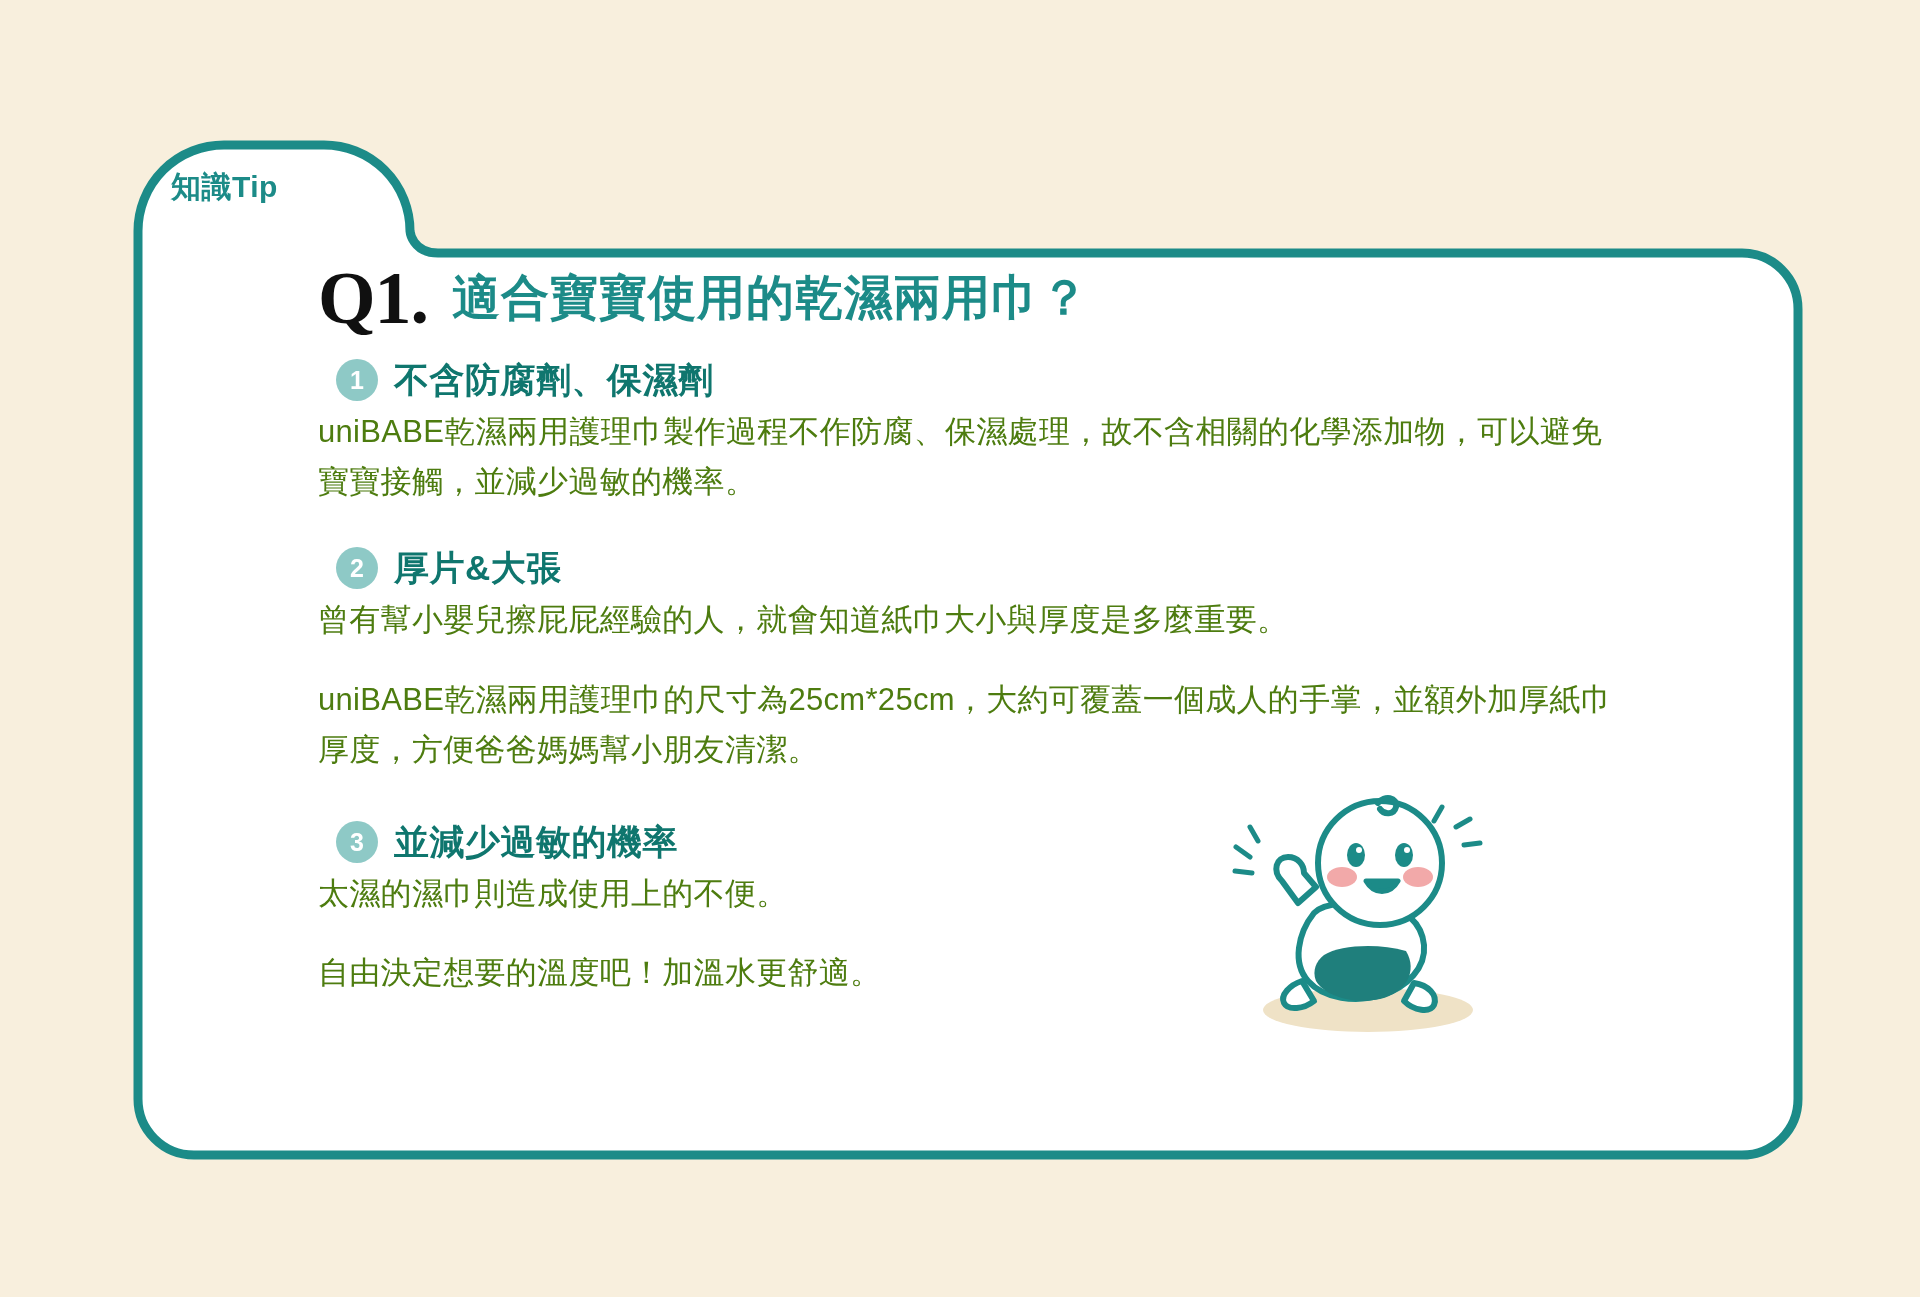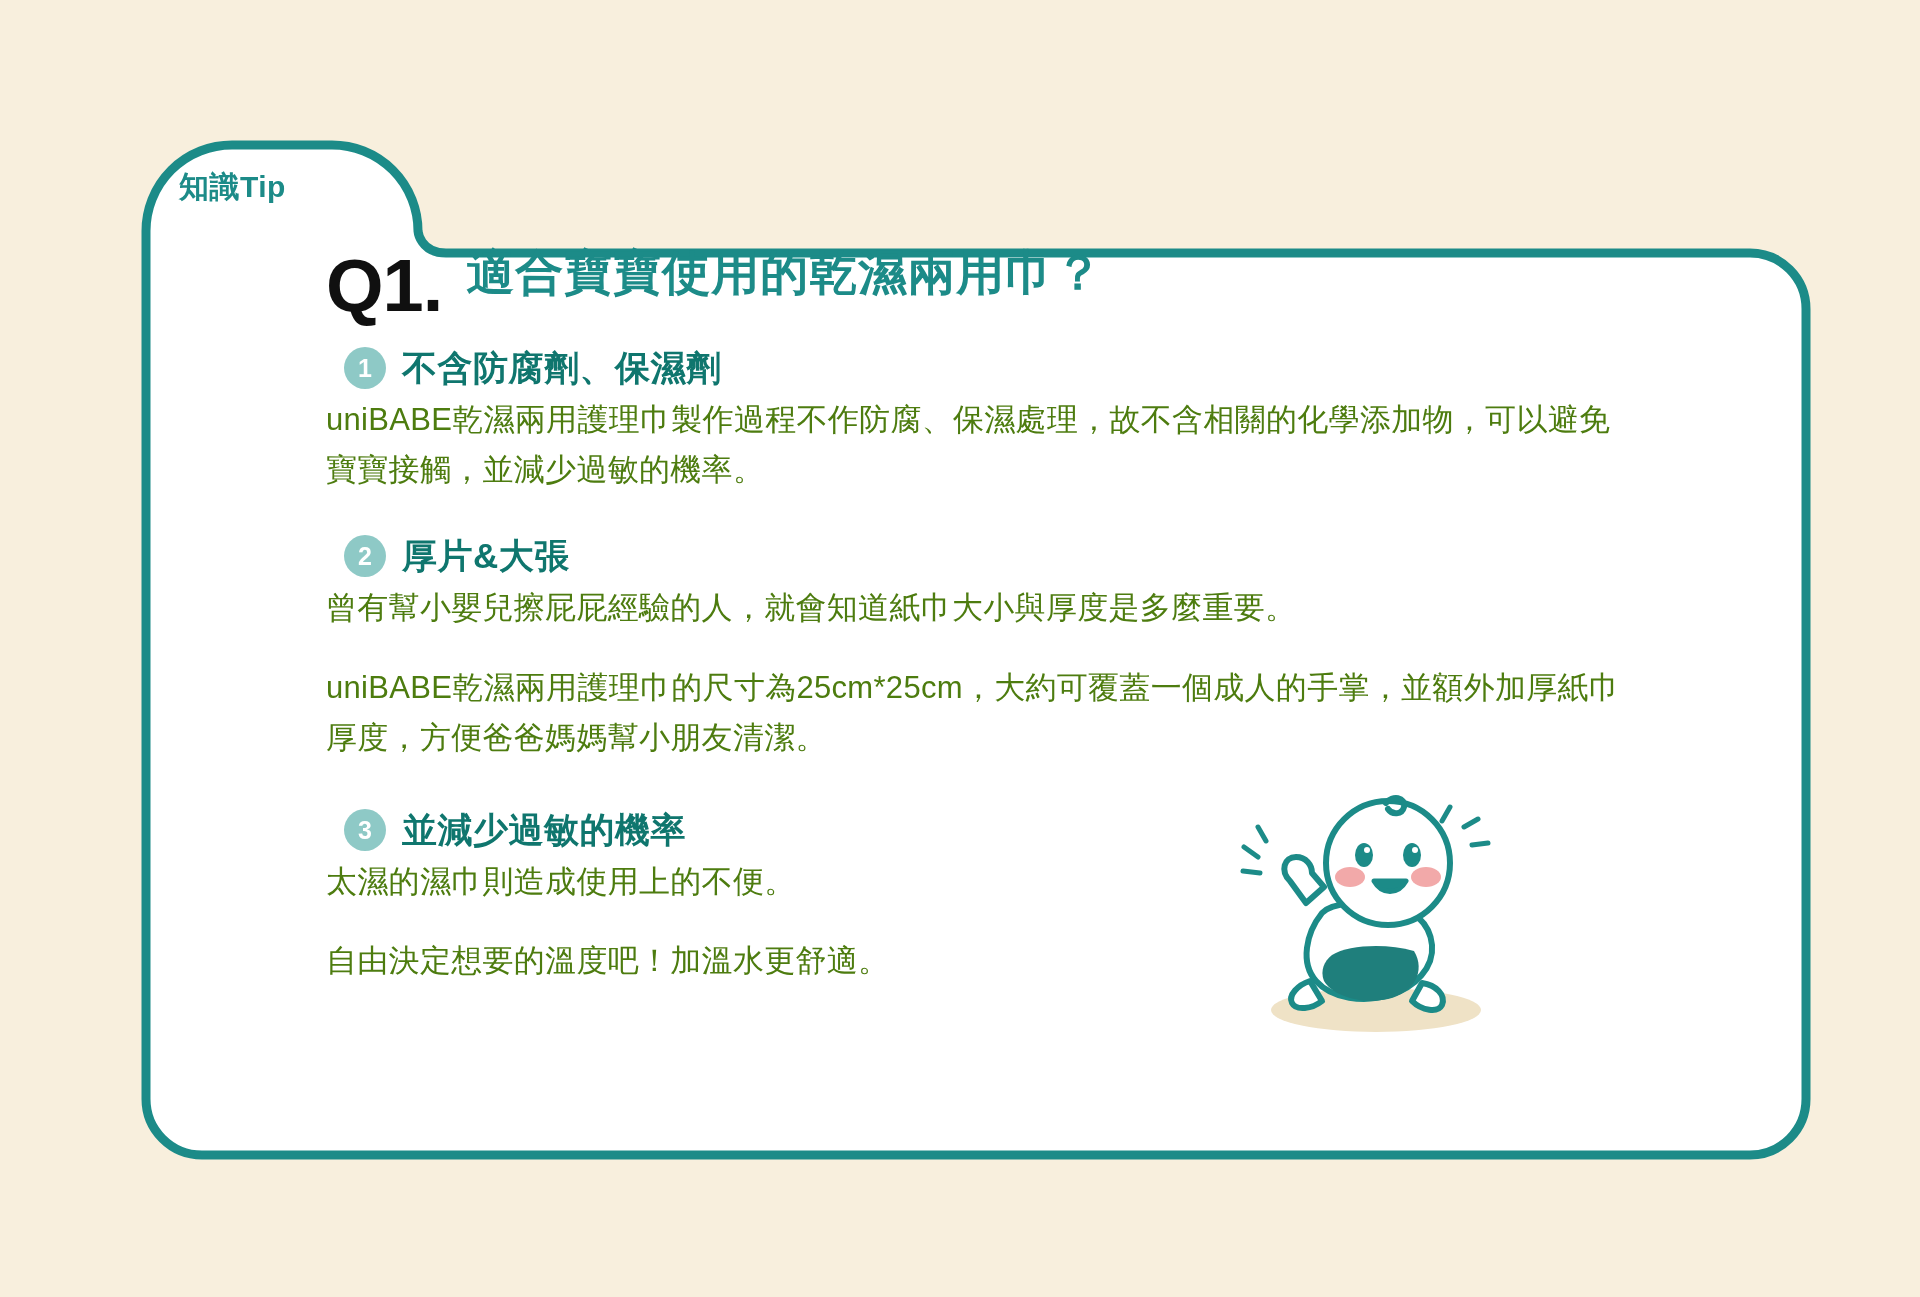--- a/index.html
+++ b/index.html
@@ -17,21 +17,21 @@
 
   #stage {
     position: relative;
     width: 1920px;
     height: 1297px;
   }
 
   
   .card-wrap {
     position: absolute;
-    left: 136px;
+    left: 128px;
     top: 135px;
     width: 1680px;
     height: 1030px;
   }
 
   .card-svg {
     position: absolute;
     left: 0;
     top: 0;
     width: 1680px;
@@ -53,23 +53,24 @@
   
   .content {
     position: absolute;
     left: 190px;
     top: 110px;
     width: 1400px;
   }
 
   .qa-title-row {
     display: flex;
-    align-items: flex-start;
-    margin: 4px 0 24px 0;
+    align-items: center;
+    margin: 16px 0 24px 0;
     white-space: nowrap;
+    font-family: Liberation Serif, serif;
   }
   .q-num {
     font-size: 74px;
     font-weight: 800;
     color: #101010;
     letter-spacing: -1px;
     line-height: 1;
   }
   .q-text {
     font-size: 48px;

